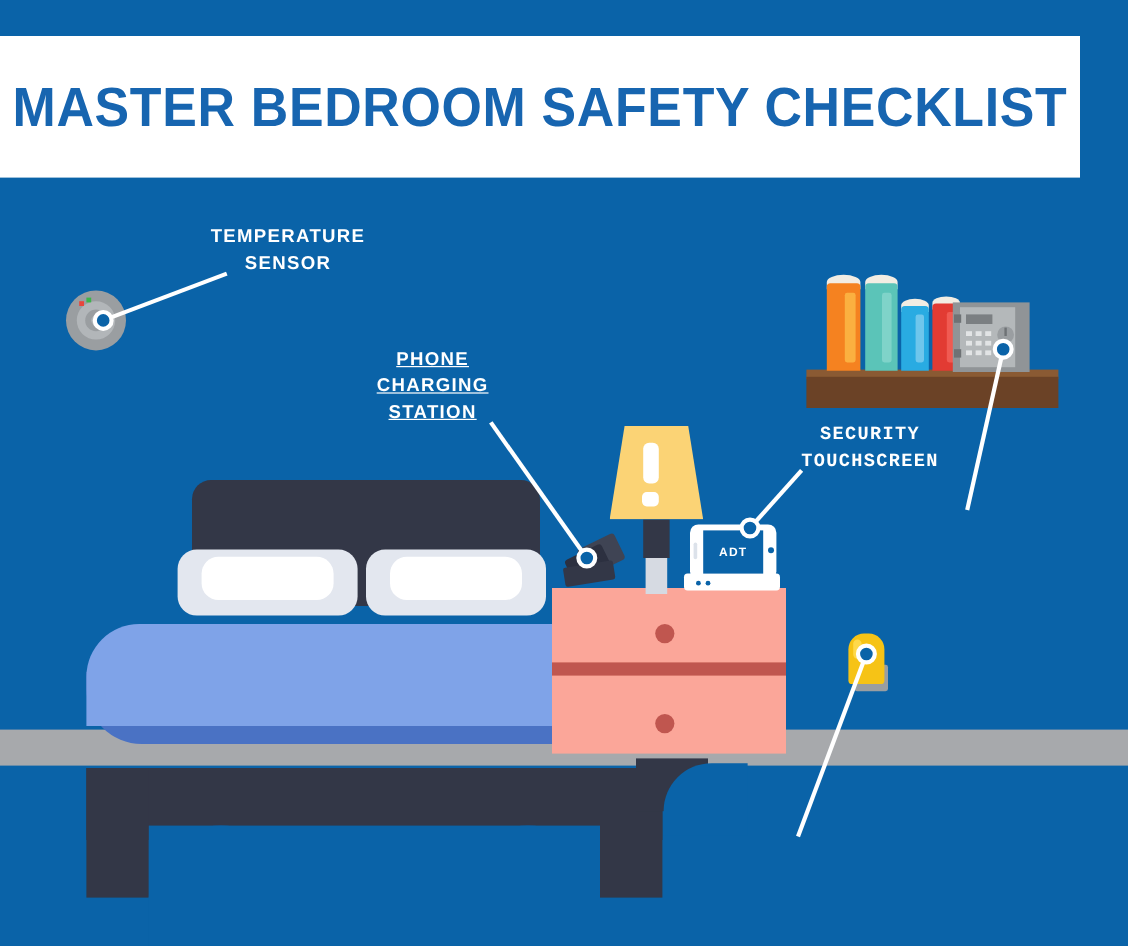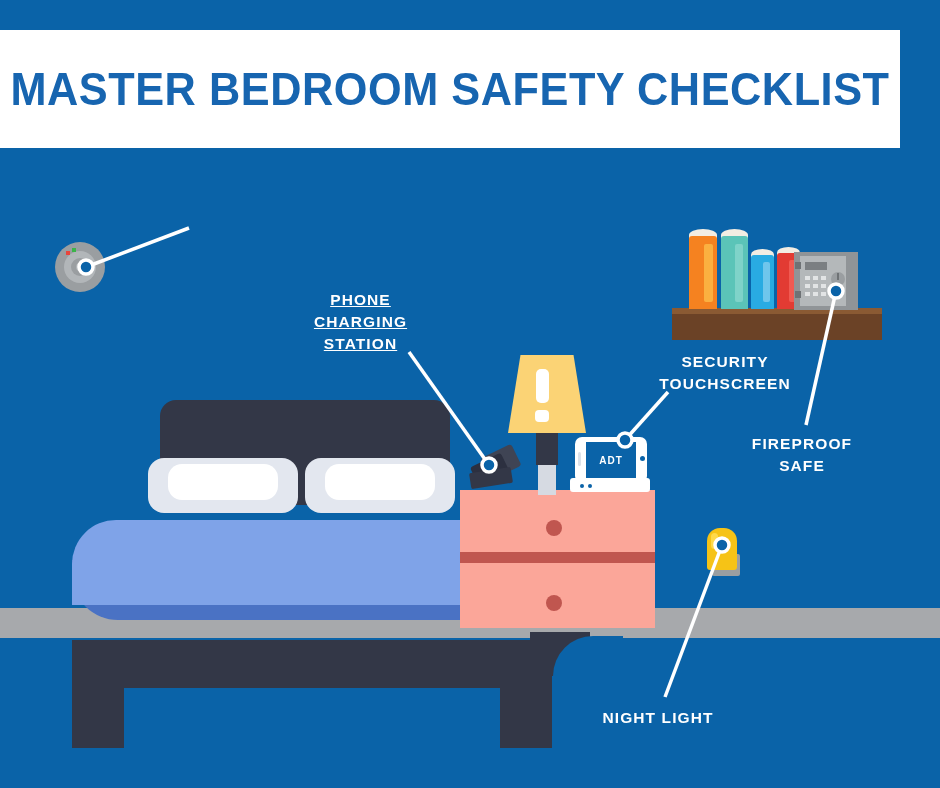--- a/index.html
+++ b/index.html
@@ -387,26 +387,25 @@
     <line x1="625" y1="440" x2="668" y2="392" stroke="#FFFFFF" stroke-width="3.5"></line>
     <circle cx="625" cy="440" r="7" fill="#0A63A8" stroke="#FFFFFF" stroke-width="3.5"></circle>
 
     <line x1="836" y1="291" x2="806" y2="425" stroke="#FFFFFF" stroke-width="3.5"></line>
     <circle cx="836" cy="291" r="7" fill="#0A63A8" stroke="#FFFFFF" stroke-width="3.5"></circle>
 
     <line x1="722" y1="545" x2="665" y2="697" stroke="#FFFFFF" stroke-width="3.5"></line>
     <circle cx="722" cy="545" r="7" fill="#0A63A8" stroke="#FFFFFF" stroke-width="3.5"></circle>
   </svg>
 
+  <div class="label" style="left:140px;top:187px;width:200px;">TEMPERATURE
+SENSOR</div>
 
   <div class="label" style="left:268px;top:289px;width:185px;text-decoration:underline;">PHONE
 CHARGING
 STATION</div>
 
-  <div class="label" style="left:630px;top:351px;width:190px;">SECURITY
+  <div class="label" style="left:630px;top:351px;width:190px;font-family:Liberation Mono, monospace;">SECURITY
 TOUCHSCREEN</div>
 
-  <div class="label" style="left:712px;top:433px;width:180px;">FIREPROOF
-SAFE</div>
-
-  <div class="label" style="left:558px;top:707px;width:200px;">NIGHT LIGHT</div>
+
 
 </div>
 
 </body></html>

